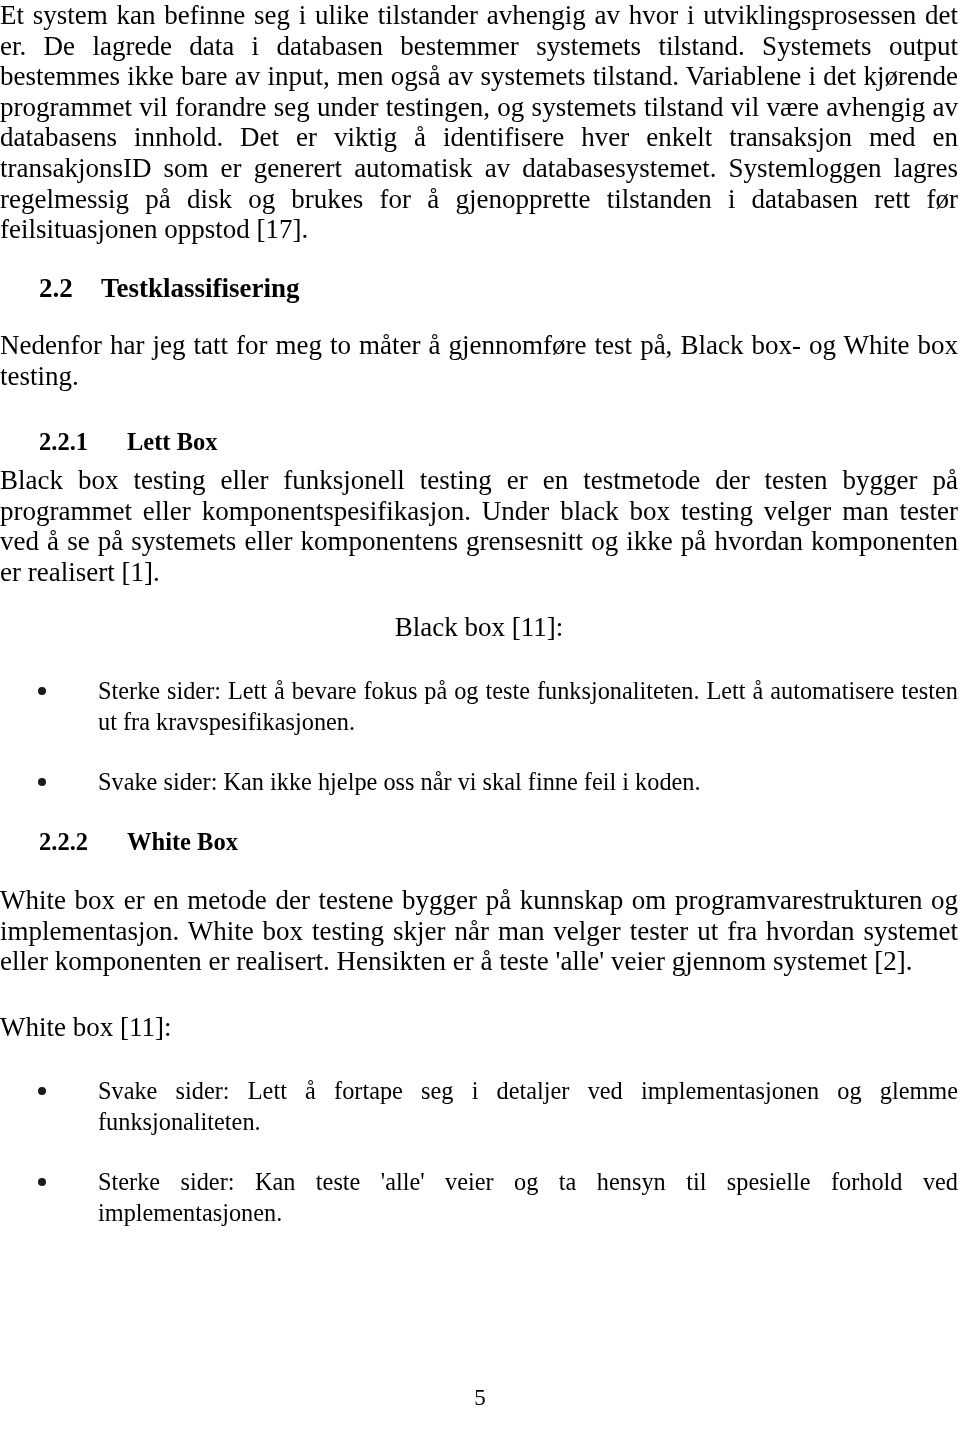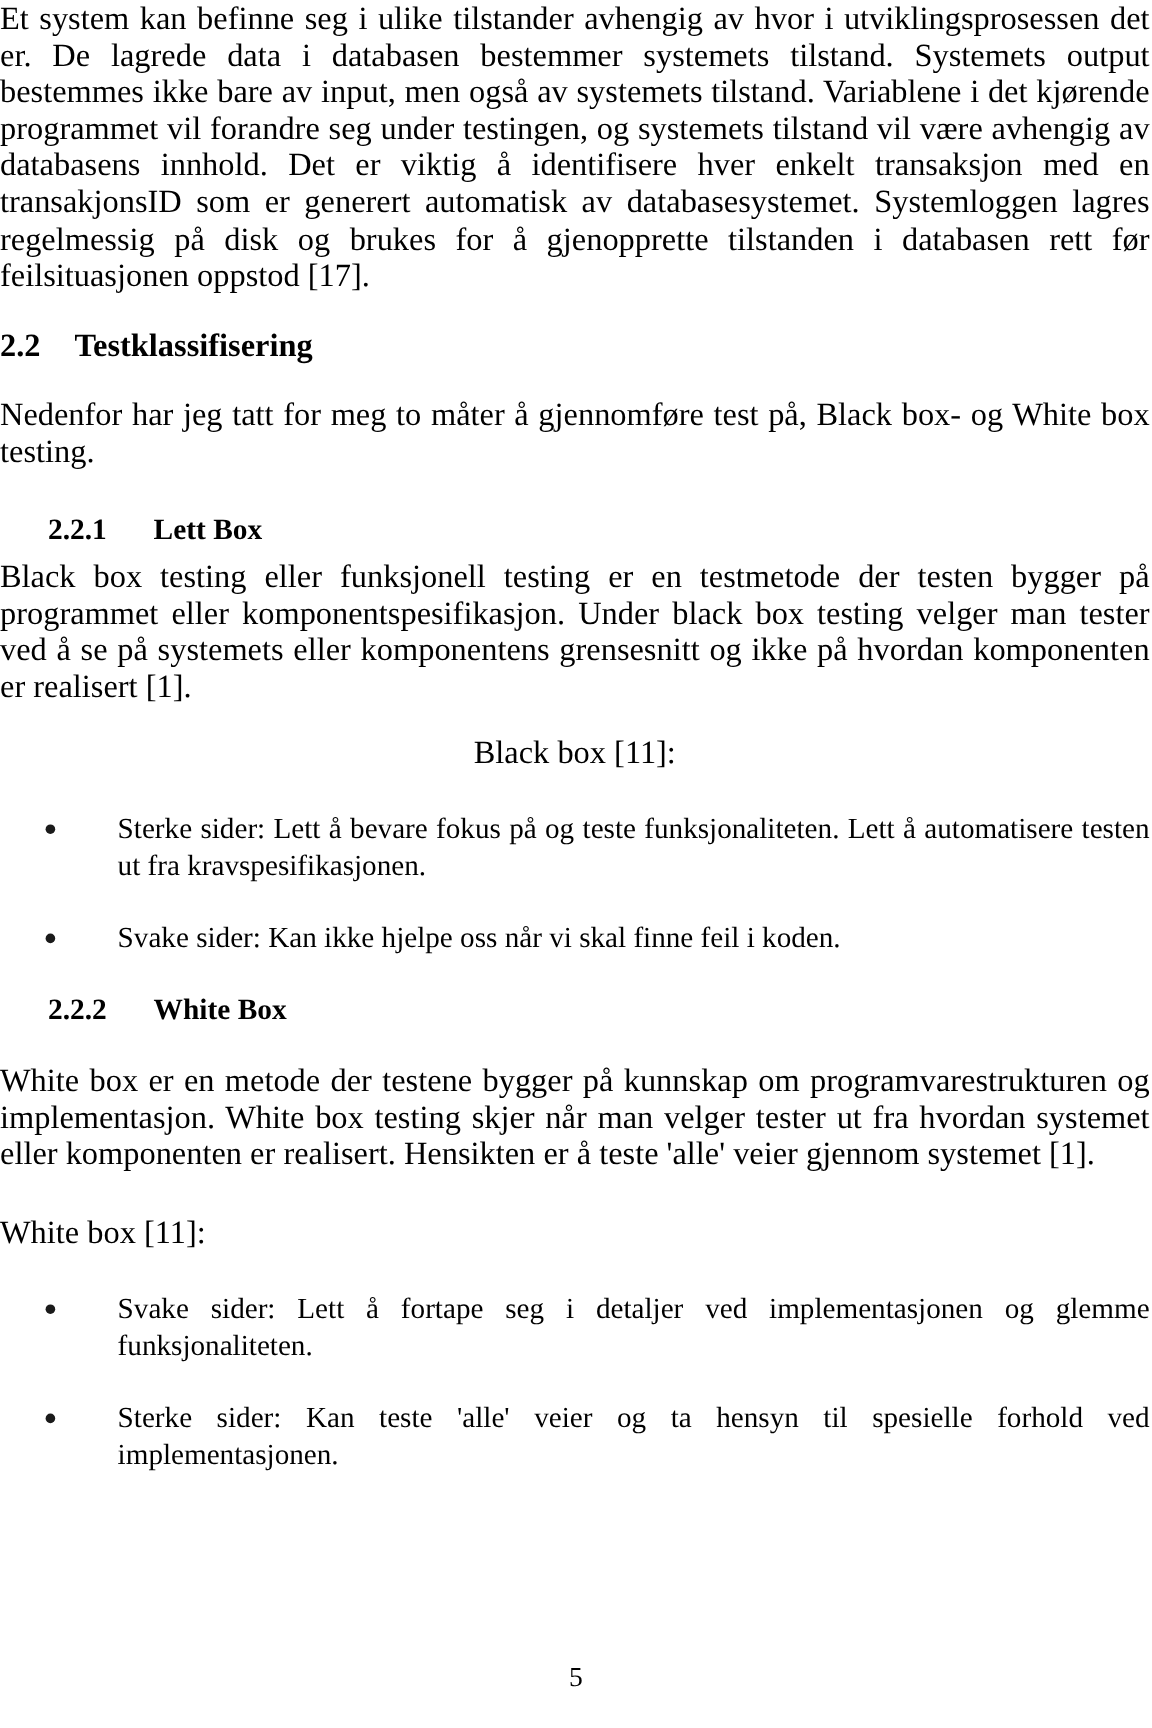--- a/index.html
+++ b/index.html
@@ -66,24 +66,24 @@
     font-size: 27px;
     line-height: 32px;
   }
   h3.subsection-head {
     font-size: 24.5px;
     line-height: 30px;
   }
   .head-num {
     display: inline-block;
     width: 62px;
+    padding-left: 39px;
   }
   h3.subsection-head .head-num {
     width: 88px;
-    margin-left: 40px;
   }
 
   ul.bullets {
     margin: 0;
     padding: 0;
     list-style: none;
   }
   ul.bullets li {
     position: relative;
     margin: 0 0 30px 0;
@@ -165,21 +165,21 @@
       </ul>
     </div>
 
     <div class="blk" id="head-222">
       <h3 class="subsection-head">
         <span class="head-num">2.2.2</span><span>White Box</span>
       </h3>
     </div>
 
     <div class="blk" id="par-whitebox">
-      <p class="body-par">White box er en metode der testene bygger på kunnskap om programvarestrukturen og implementasjon. White box testing skjer når man velger tester ut fra hvordan systemet eller komponenten er realisert. Hensikten er å teste 'alle' veier gjennom systemet [1].</p>
+      <p class="body-par">White box er en metode der testene bygger på kunnskap om programvarestrukturen og implementasjon. White box testing skjer når man velger tester ut fra hvordan systemet eller komponenten er realisert. Hensikten er å teste 'alle' veier gjennom systemet [2].</p>
     </div>
 
     <div class="blk" id="lead-whitebox">
       <p class="body-par" style="text-align:left;">White box [11]:</p>
     </div>
 
     <div class="blk" id="list-whitebox">
       <ul class="bullets">
         <li>
           <span class="bullet-dot"></span>

